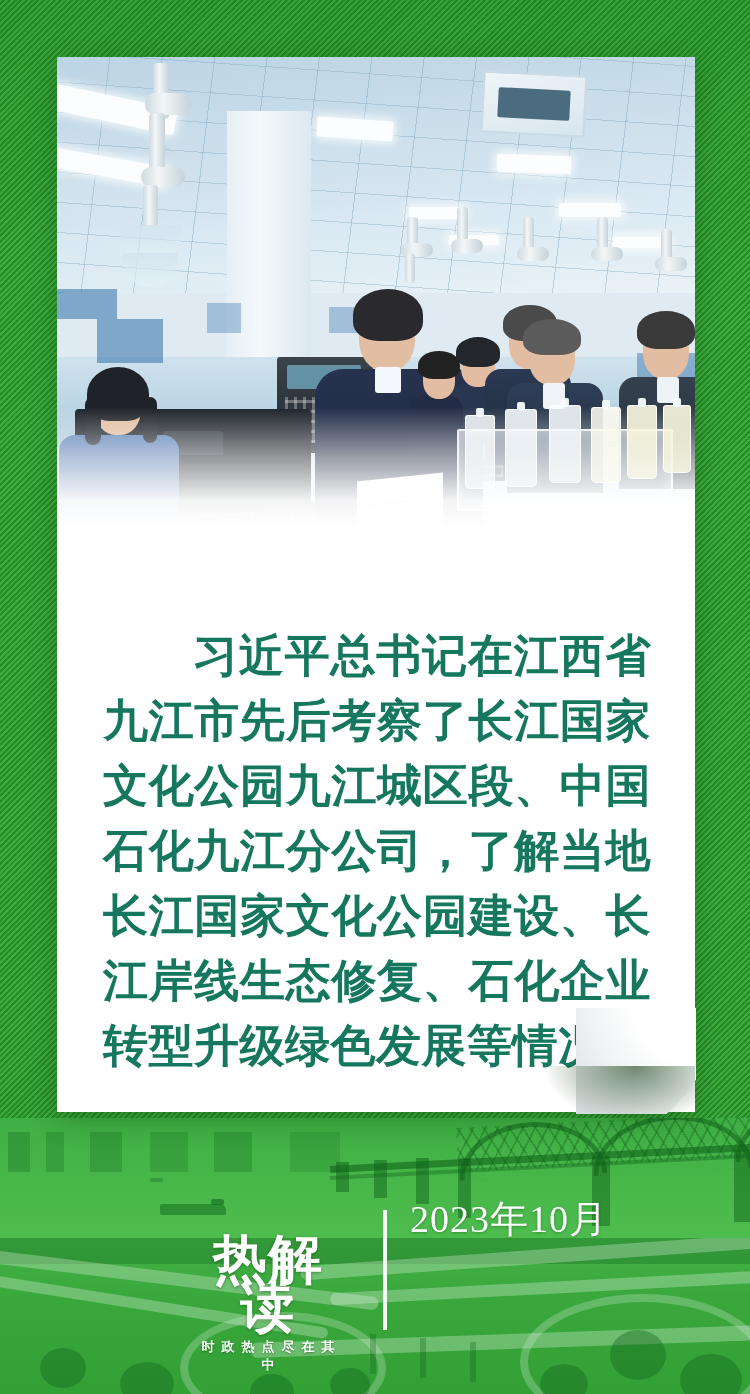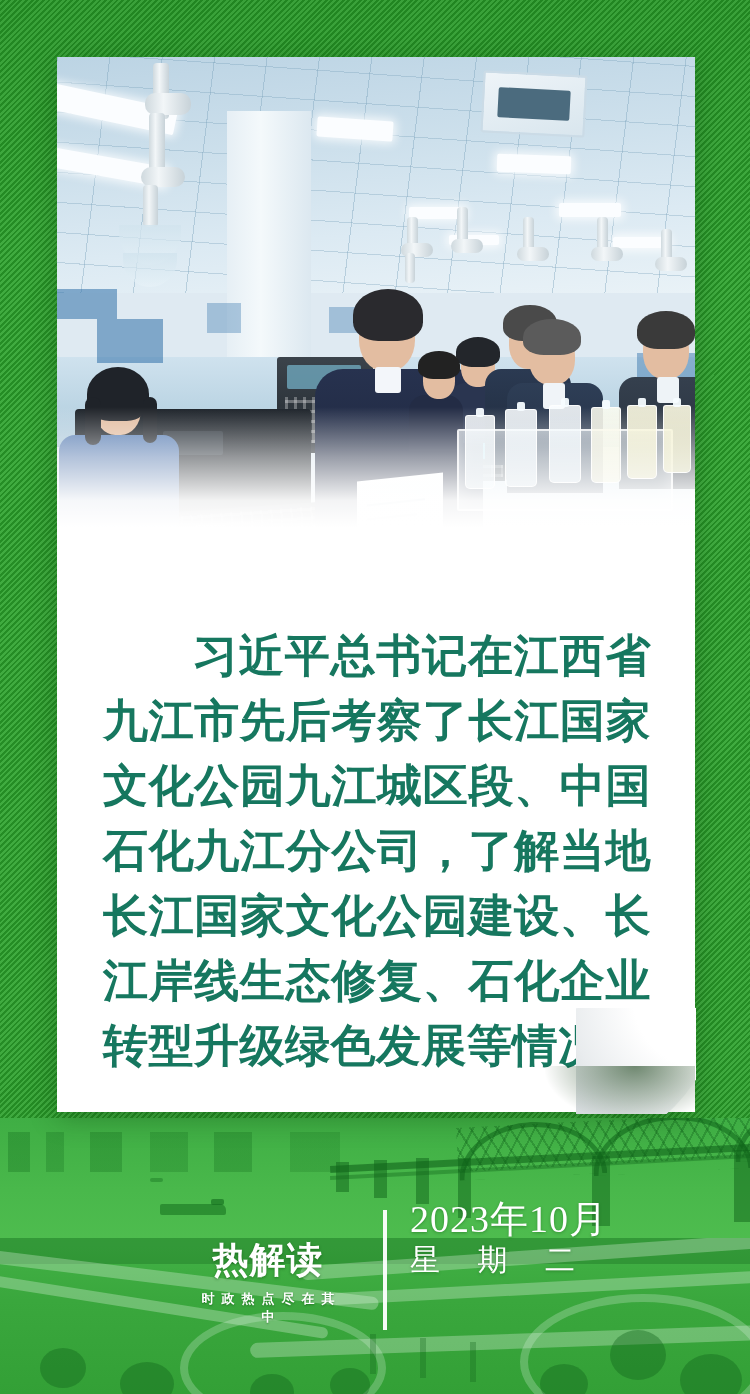--- a/index.html
+++ b/index.html
@@ -222,21 +222,21 @@
     text-indent:90px;
     text-align:justify;
     text-justify:inter-character;
   }
 
   
   .footer{position:absolute;left:0;top:1204px;width:750px;height:160px;}
   .logo{position:absolute;left:188px;top:32px;width:160px;text-align:center;}
   .logo-main{
     font-family:"DejaVu Sans","Liberation Sans",sans-serif;
-    font-weight:bold;font-size:36px;color:#ffffff;letter-spacing:1px;
+    font-weight:bold;font-size:54px;color:#ffffff;letter-spacing:1px;
     line-height:48px;text-shadow:0 1px 3px rgba(0,60,0,.45);
   }
   .logo-sub{
     margin-top:6px;font-size:13px;color:#ffffff;letter-spacing:7px;
     font-family:"DejaVu Sans","Liberation Sans",sans-serif;font-weight:bold;
     text-shadow:0 1px 2px rgba(0,60,0,.45);
     padding-left:7px;
   }
   .divider{
     position:absolute;left:383px;top:6px;width:4px;height:120px;background:#ffffff;opacity:.95;
@@ -442,18 +442,17 @@
 
     <div class="logo">
       <div class="logo-main">热解读</div>
       <div class="logo-sub">时政热点尽在其中</div>
     </div>
 
     <div class="divider"></div>
 
     <div class="date">
       <div class="date-ym">2023年10月</div>
-      <div class="date-w">星 期 二</div>
     </div>
 
   </div>
 
 </div>
 
 </body></html>

